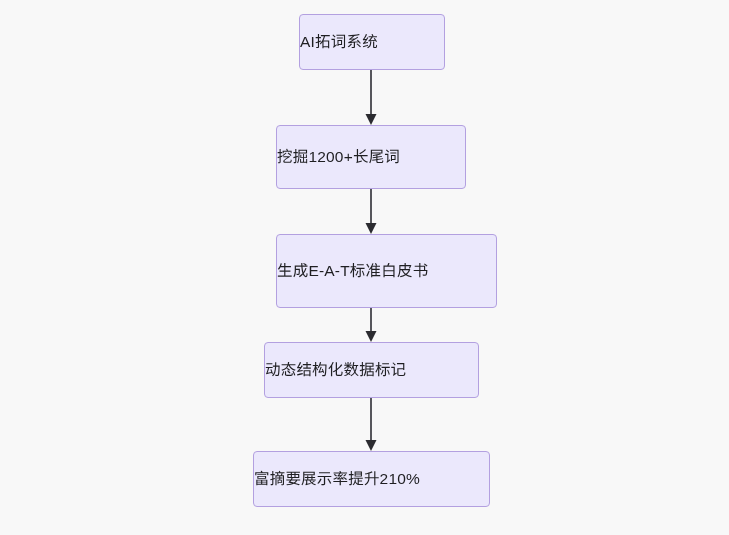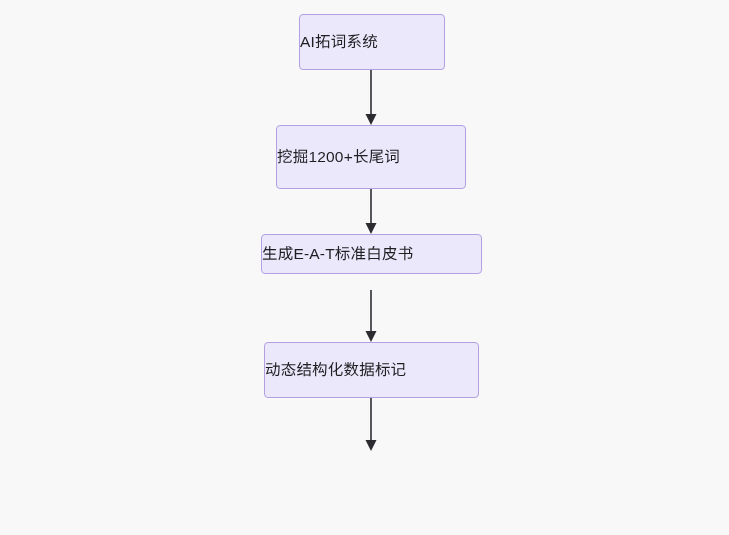--- a/index.html
+++ b/index.html
@@ -56,21 +56,21 @@
     fill: none;
   }
   .edge-arrow {
     fill: #2b2b30;
     stroke: none;
   }
 
   
   #node-0 { left: 299px; top: 14px;  width: 146px; height: 56px; }
   #node-1 { left: 276px; top: 125px; width: 190px; height: 64px; }
-  #node-2 { left: 261px; top: 234px; width: 221px; height: 40px; }
+  #node-2 { left: 276px; top: 234px; width: 221px; height: 74px; }
   #node-3 { left: 264px; top: 342px; width: 215px; height: 56px; }
   #node-4 { left: 253px; top: 451px; width: 237px; height: 56px; }
 
   
   #edge-0 { left: 356px; top: 70px;  width: 30px; height: 55px; }
   #edge-1 { left: 356px; top: 181px; width: 30px; height: 53px; }
   #edge-2 { left: 356px; top: 290px; width: 30px; height: 52px; }
   #edge-3 { left: 356px; top: 398px; width: 30px; height: 53px; }
 </style>
 </head>
@@ -107,14 +107,17 @@
 
   <div class="node" id="node-3">
     <span class="node-label">动态结构化数据标记</span>
   </div>
 
   <svg class="edge" id="edge-3" viewBox="0 0 30 53">
     <path class="edge-line" d="M15,0 L15,44"></path>
     <polygon class="edge-arrow" points="15,53 9.5,42 20.5,42"></polygon>
   </svg>
 
+  <div class="node" id="node-4">
+    <span class="node-label">富摘要展示率提升210%</span>
+  </div>
 
 </div>
 
 </body></html>

